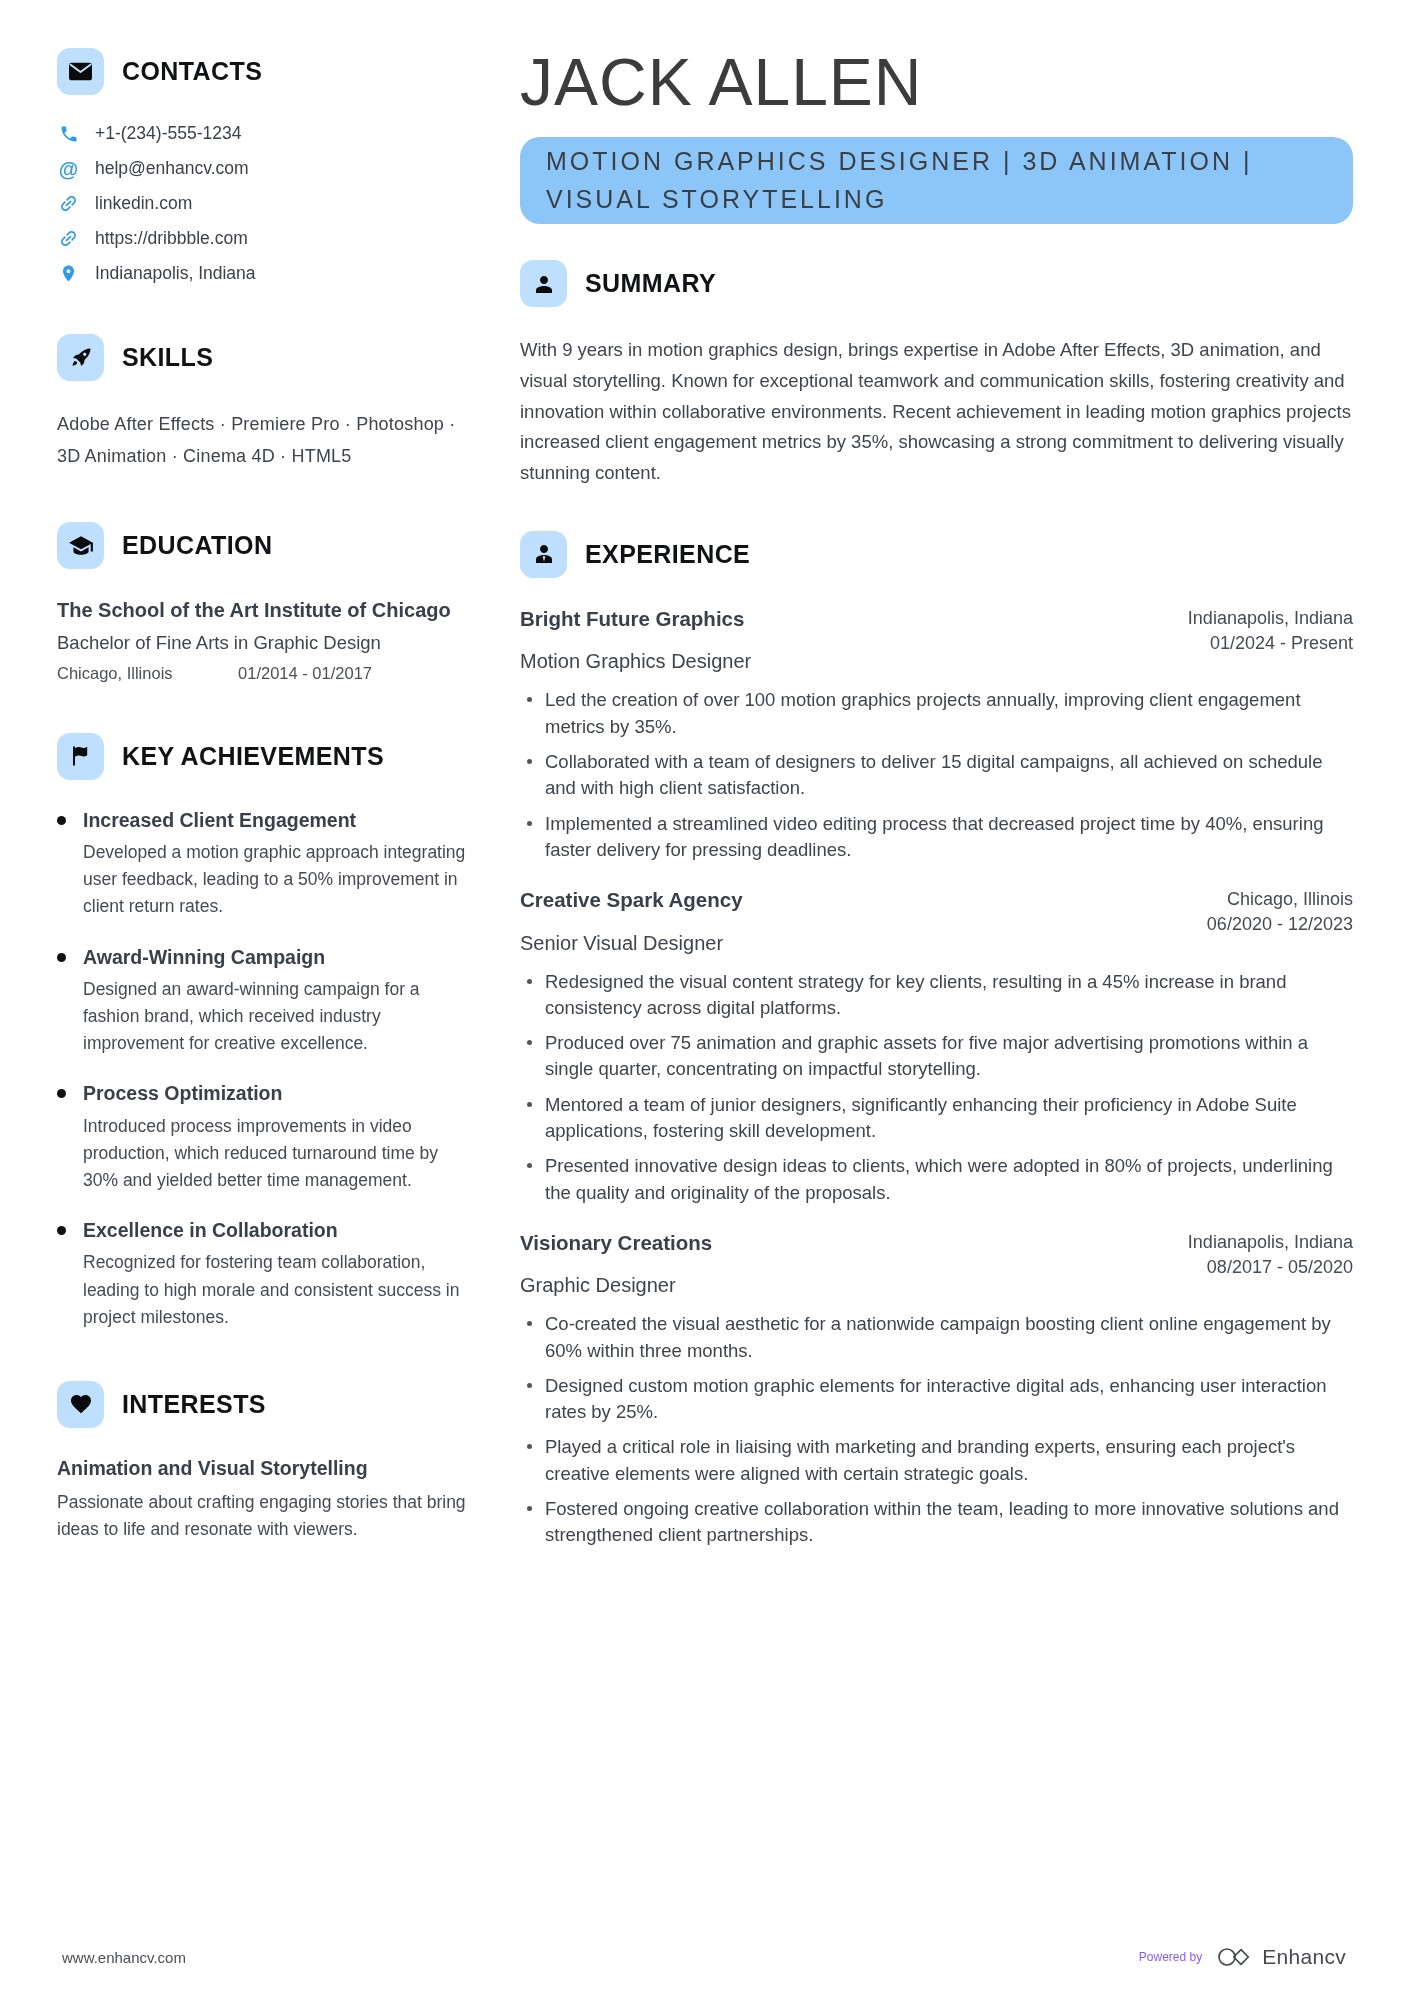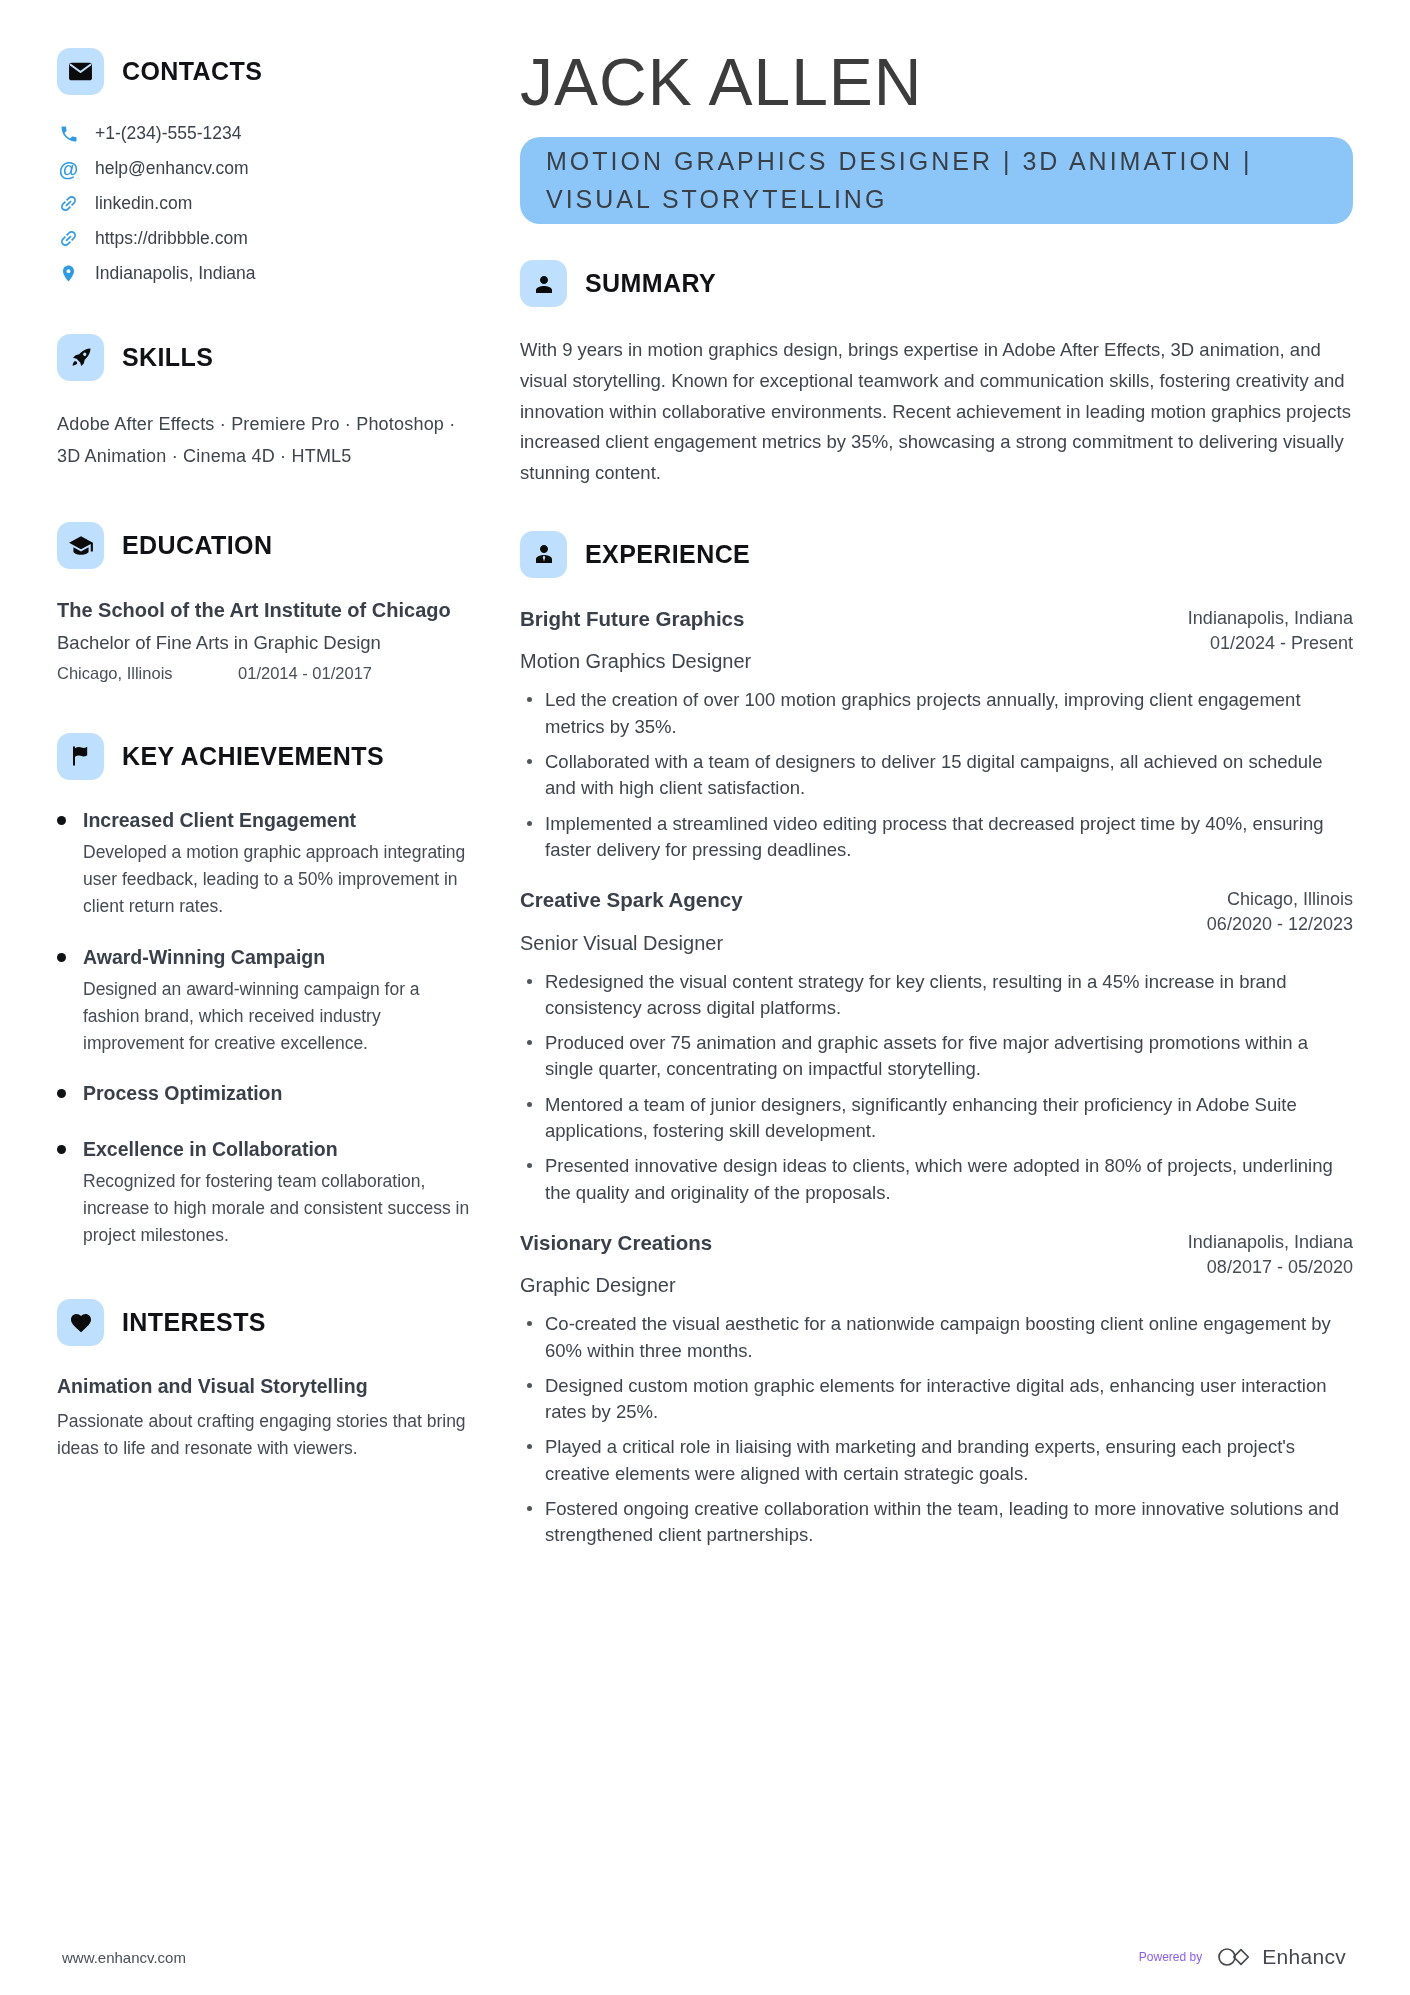--- a/index.html
+++ b/index.html
@@ -180,27 +180,28 @@
           <span class="ach-dot"></span>
           <div>
             <div class="ach-title">Award-Winning Campaign</div>
             <div class="ach-text">Designed an award-winning campaign for a fashion brand, which received industry improvement for creative excellence.</div>
           </div>
         </li>
         <li class="ach-item">
           <span class="ach-dot"></span>
           <div>
             <div class="ach-title">Process Optimization</div>
+            <div class="ach-text">Introduced process improvements in video production, which reduced turnaround time by 30% and yielded better time management.</div>
           </div>
         </li>
         <li class="ach-item">
           <span class="ach-dot"></span>
           <div>
             <div class="ach-title">Excellence in Collaboration</div>
-            <div class="ach-text">Recognized for fostering team collaboration, increase to high morale and consistent success in project milestones.</div>
+            <div class="ach-text">Recognized for fostering team collaboration, leading to high morale and consistent success in project milestones.</div>
           </div>
         </li>
       </ul>
     </section>
 
     <section>
       <header class="sec-h">
         <span class="chip">
           <svg width="24" height="24" viewBox="0 0 24 24" fill="#0b0b0b">
               <path d="M12 21.35l-1.45-1.32C5.4 15.36 2 12.28 2 8.5 2 5.42 4.42 3 7.5 3c1.74 0 3.41.81 4.5 2.09C13.09 3.81 14.76 3 16.5 3 19.58 3 22 5.42 22 8.5c0 3.78-3.4 6.86-8.55 11.54L12 21.35z"></path>

